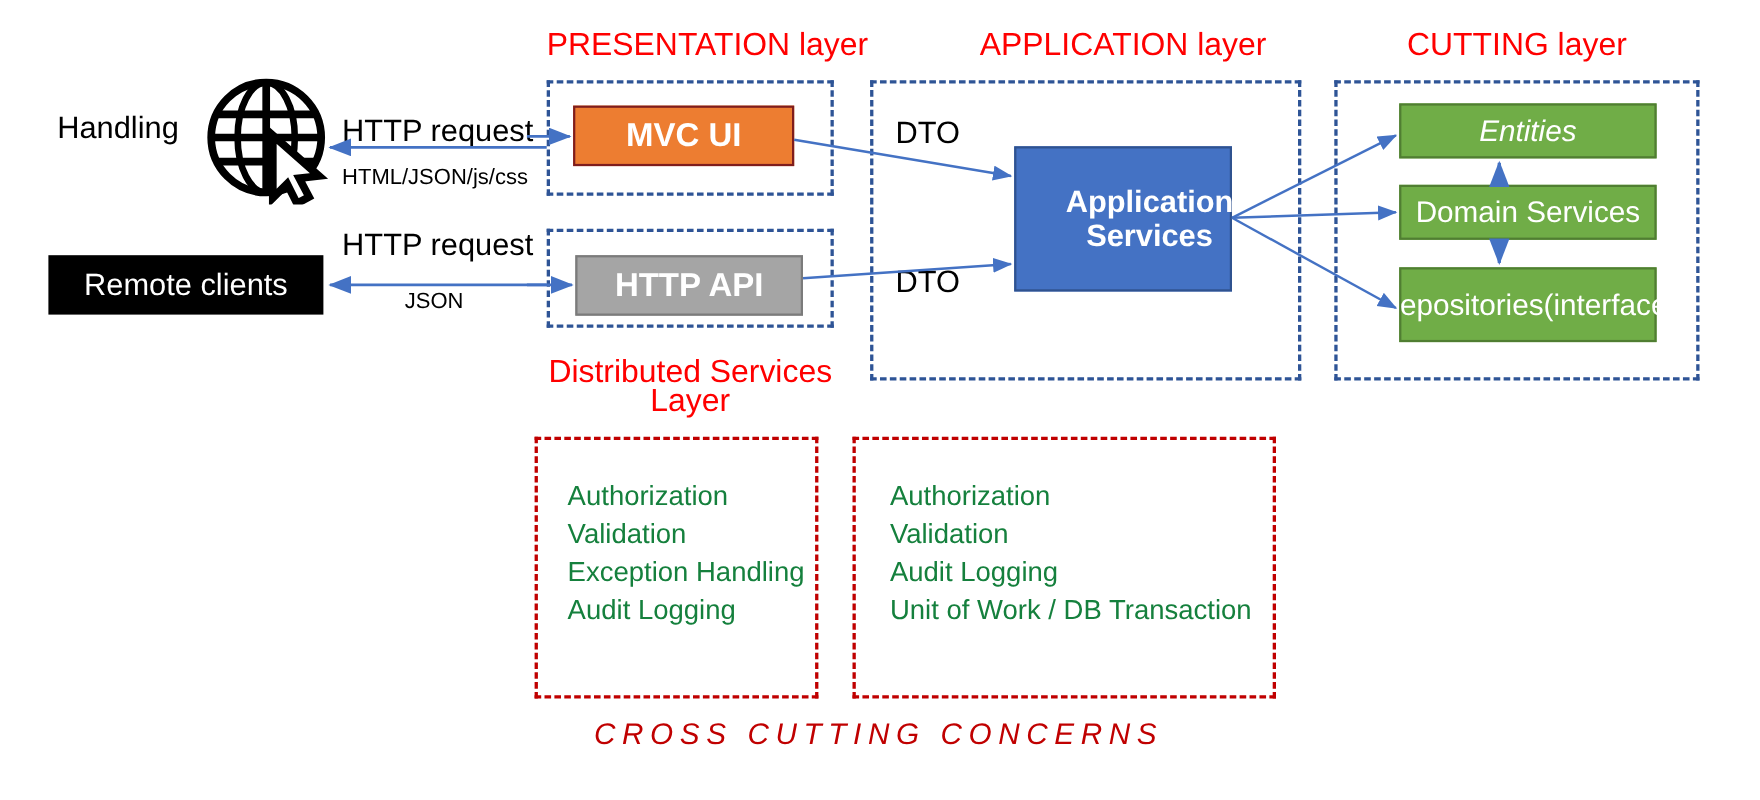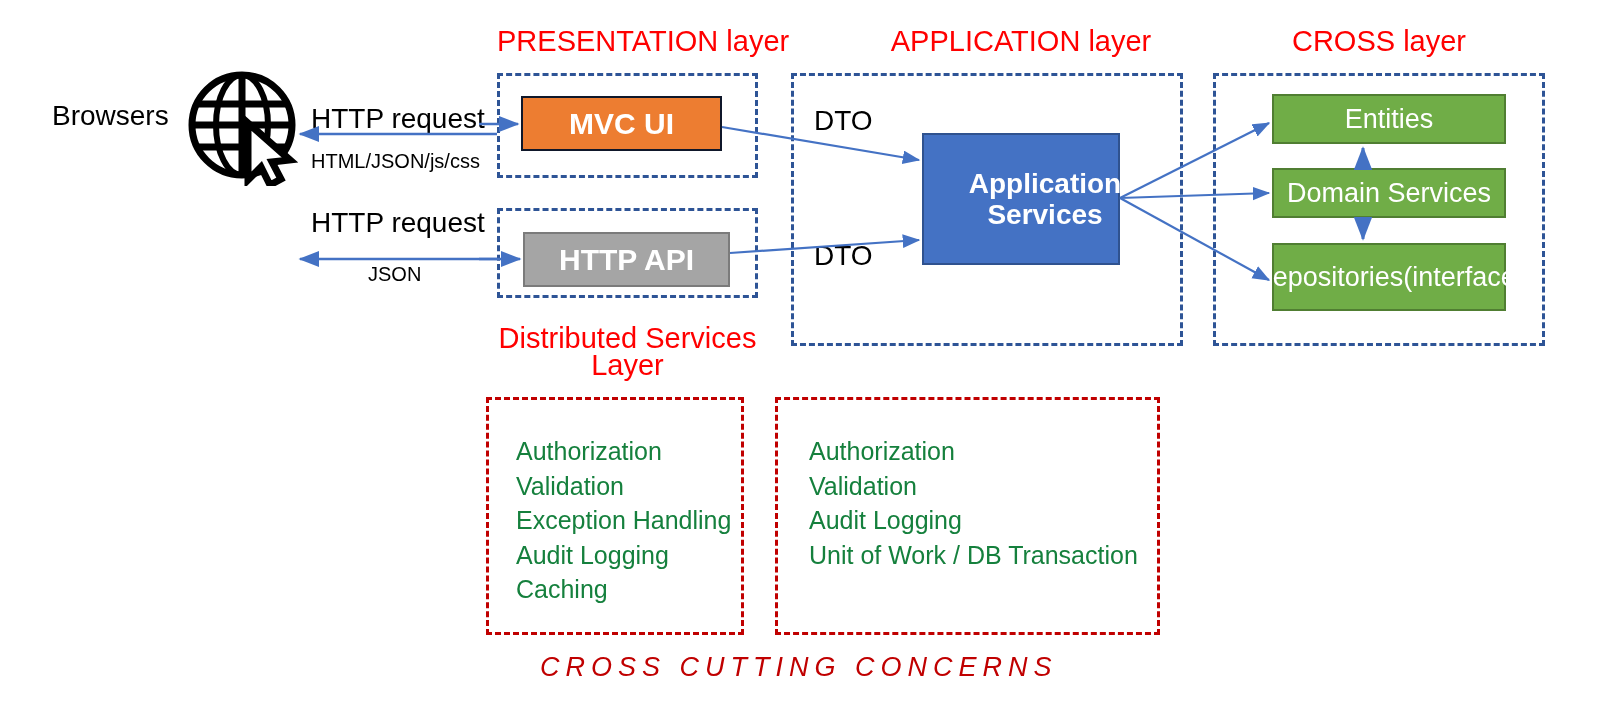--- a/index.html
+++ b/index.html
@@ -58,21 +58,21 @@
     box-sizing: border-box;
     display: flex;
     align-items: center;
     justify-content: center;
     text-align: center;
     color: #ffffff;
     line-height: 1.12;
   }
   .box-mvc {
     background: #ED7D31;
-    border: 2px solid #0f172a;
+    border: 2px solid #7f1d1d;
     font-weight: bold;
     font-size: 30px;
   }
   .box-api {
     background: #A5A5A5;
     border: 2px solid #7B7B7B;
     font-weight: bold;
     font-size: 30px;
   }
   .box-app {
@@ -127,21 +127,21 @@
 </style>
 </head>
 <body>
 
 <div id="canvas">
 
   <div class="layer-title" style="left:497px; top:26px; width:260px;">PRESENTATION layer</div>
 
   <div class="layer-title" style="left:825px; top:26px; width:392px;">APPLICATION layer</div>
 
-  <div class="layer-title" style="left:1213px; top:26px; width:332px;">CROSS layer</div>
+  <div class="layer-title" style="left:1213px; top:26px; width:332px;">CUTTING layer</div>
 
   <div class="dash-blue" style="left:497px; top:73px; width:261px; height:105px;"></div>
 
   <div class="dash-blue" style="left:497px; top:208px; width:261px; height:90px;"></div>
 
   <div class="dash-blue" style="left:791px; top:73px; width:392px; height:273px;"></div>
 
   <div class="dash-blue" style="left:1213px; top:73px; width:332px; height:273px;"></div>
 
   <div class="layer-title" style="left:497px; top:323px; width:261px;">Distributed Services</div>
@@ -153,35 +153,38 @@
 
   <div class="box box-api" style="left:523px; top:232px; width:207px; height:55px;">
     <span>HTTP API</span>
   </div>
 
   <div class="box box-app" style="left:922px; top:133px; width:198px; height:132px; flex-direction:column;padding-left:48px;">
     <span>Application</span>
     <span>Services</span>
   </div>
 
-  <div class="box box-green" style="left:1272px; top:94px; width:234px; height:50px;">
+  <div class="box box-green" style="left:1272px; top:94px; width:234px; height:50px;font-style:italic;">
     <span>Entities</span>
   </div>
 
   <div class="box box-green" style="left:1272px; top:168px; width:234px; height:50px;">
     <span>Domain Services</span>
   </div>
 
   <div class="box box-green" style="left:1272px; top:243px; width:234px; height:68px; ">
     <span>Repositories</span>
     <span>(interface)</span>
   </div>
 
-
-  <div class="lbl lbl-big" style="left:52px; top:100px;">Browsers</div>
+  <div class="box box-black" style="left:44px; top:232px; width:250px; height:54px;">
+    <span>Remote clients</span>
+  </div>
+
+  <div class="lbl lbl-big" style="left:52px; top:100px;">Handling</div>
 
   <div class="globe-wrap" style="left:186px; top:68px; width:116px; height:118px;">
     <svg width="116" height="118" viewBox="0 0 116 118" xmlns="http://www.w3.org/2000/svg">
 
       <circle cx="56" cy="57" r="50" fill="none" stroke="#000000" stroke-width="7"></circle>
 
       <line x1="56" y1="7" x2="56" y2="107" stroke="#000000" stroke-width="7"></line>
 
       <ellipse cx="56" cy="57" rx="26" ry="50" fill="none" stroke="#000000" stroke-width="6"></ellipse>
 
@@ -204,21 +207,20 @@
 
   <div class="dash-red" style="left:486px; top:397px; width:258px; height:238px;"></div>
 
   <div class="dash-red" style="left:775px; top:397px; width:385px; height:238px;"></div>
 
   <div class="cc-list" style="left:500px; top:434px;">
     <div>Authorization</div>
     <div>Validation</div>
     <div>Exception Handling</div>
     <div>Audit Logging</div>
-    <div>Caching</div>
   </div>
 
   <div class="cc-list" style="left:793px; top:434px;">
     <div>Authorization</div>
     <div>Validation</div>
     <div>Audit Logging</div>
     <div>Unit of Work / DB Transaction</div>
   </div>
 
   <div class="cc-footer" style="left:540px; top:652px;">CROSS CUTTING CONCERNS</div>

